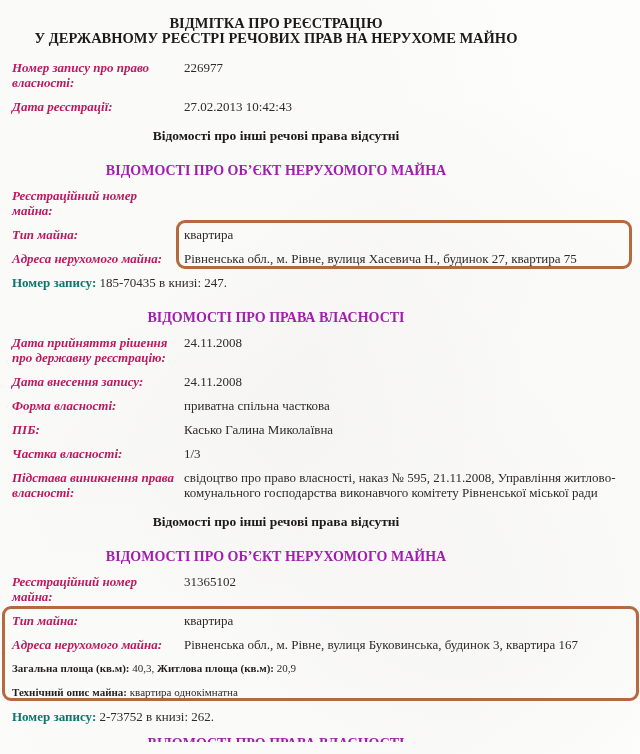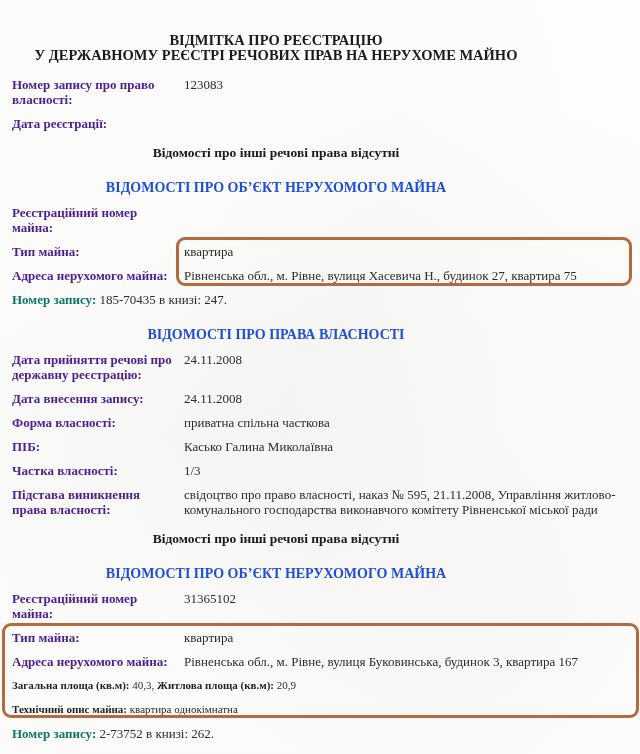--- a/index.html
+++ b/index.html
@@ -6,27 +6,27 @@
   body{
     width:640px;height:754px;overflow:hidden;
     font-family:"Liberation Serif","DejaVu Serif",serif;
     background:#fdfdfc;
     background-image:
       radial-gradient(circle at 18% 22%, rgba(120,110,100,0.02) 0 35%, transparent 60%),
       radial-gradient(circle at 75% 60%, rgba(120,110,100,0.025) 0 30%, transparent 55%),
       radial-gradient(circle at 40% 85%, rgba(120,110,100,0.02) 0 30%, transparent 55%);
     color:#2f2b28;
   }
-  .page{position:relative;width:640px;height:754px;padding:33px 0 0 12px;box-sizing:border-box;}
+  .page{position:relative;width:640px;height:754px;padding:16px 0 0 12px;box-sizing:border-box;}
   .hwrap{text-align:center;padding-right:100px;}
   .doc-title{font-weight:bold;font-size:14.5px;line-height:15px;color:#1d1a18;margin-bottom:14px;}
-  .heading{font-weight:bold;font-size:14px;line-height:15px;color:#1d4ed8;margin:20px 0 10px 0;}
+  .heading{font-weight:bold;font-size:14px;line-height:15px;color:#a21caf;margin:20px 0 10px 0;}
   .note{font-weight:bold;font-size:13.5px;line-height:15px;color:#1d1a18;margin:14px 0 6px 0;}
   .row{display:flex;align-items:flex-start;margin-bottom:9px;font-size:13px;line-height:15px;}
-  .lbl{flex:none;width:172px;padding-right:10px;box-sizing:border-box;font-weight:bold;color:#4c1d95;}
+  .lbl{flex:none;width:172px;padding-right:10px;box-sizing:border-box;font-weight:bold;color:#be185d;font-style:italic;}
   .val{flex:1;max-width:432px;color:#2f2b28;}
   .record-line{font-size:13px;line-height:15px;margin:6px 0 10px 0;}
   .record-line .b{font-weight:bold;color:#0f766e;}
   .inline-line{font-size:11px;line-height:15px;margin-bottom:9px;}
   .inline-line .b{font-weight:bold;color:#241f1c;}
   .hl-wrap{position:relative;}
   .hl-box{position:absolute;border:3px solid #b5693f;border-radius:9px;pointer-events:none;}
   .hl-box.box1{left:164px;right:8px;top:-7px;bottom:-3px;}
   .hl-box.box2{left:-10px;right:1px;top:-7px;bottom:-1px;}
   .footer-cut{height:8px;overflow:hidden;margin-top:10px;}
@@ -36,24 +36,25 @@
 
 <div class="page">
 
   <div class="doc-title hwrap">
     <div>ВІДМІТКА ПРО РЕЄСТРАЦІЮ</div>
     <div>У ДЕРЖАВНОМУ РЕЄСТРІ РЕЧОВИХ ПРАВ НА НЕРУХОМЕ МАЙНО</div>
   </div>
 
   <div class="row">
     <div class="lbl">Номер запису про право власності:</div>
-    <div class="val">123083</div>
+    <div class="val">226977</div>
   </div>
   <div class="row">
     <div class="lbl">Дата реєстрації:</div>
+    <div class="val">27.02.2013 10:42:43</div>
   </div>
 
   <div class="note hwrap">Відомості про інші речові права відсутні</div>
 
   <div class="heading hwrap">ВІДОМОСТІ ПРО ОБ’ЄКТ НЕРУХОМОГО МАЙНА</div>
 
   <div class="row">
     <div class="lbl">Реєстраційний номер майна:</div>
   </div>
 
@@ -70,21 +71,21 @@
   </div>
 
   <div class="record-line">
     <span class="b">Номер запису:</span>
     <span>185-70435 в книзі: 247.</span>
   </div>
 
   <div class="heading hwrap">ВІДОМОСТІ ПРО ПРАВА ВЛАСНОСТІ</div>
 
   <div class="row">
-    <div class="lbl">Дата прийняття речові про державну реєстрацію:</div>
+    <div class="lbl">Дата прийняття рішення про державну реєстрацію:</div>
     <div class="val">24.11.2008</div>
   </div>
   <div class="row">
     <div class="lbl">Дата внесення запису:</div>
     <div class="val">24.11.2008</div>
   </div>
   <div class="row">
     <div class="lbl">Форма власності:</div>
     <div class="val">приватна спільна часткова</div>
   </div>

